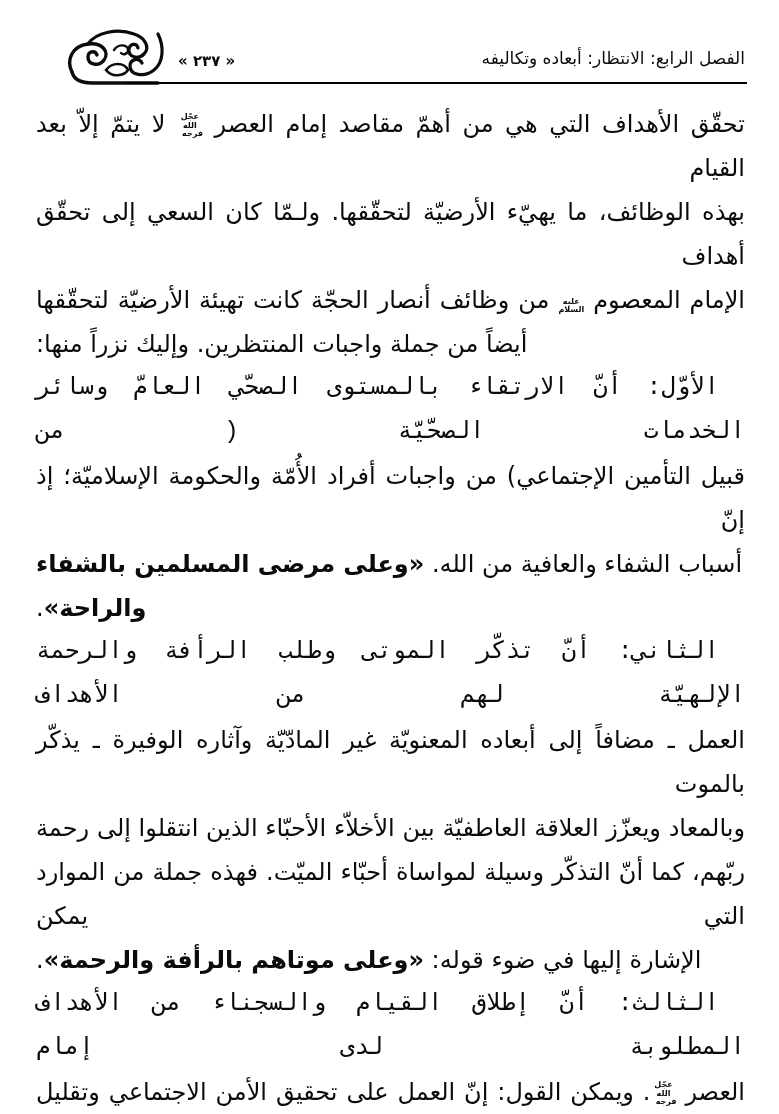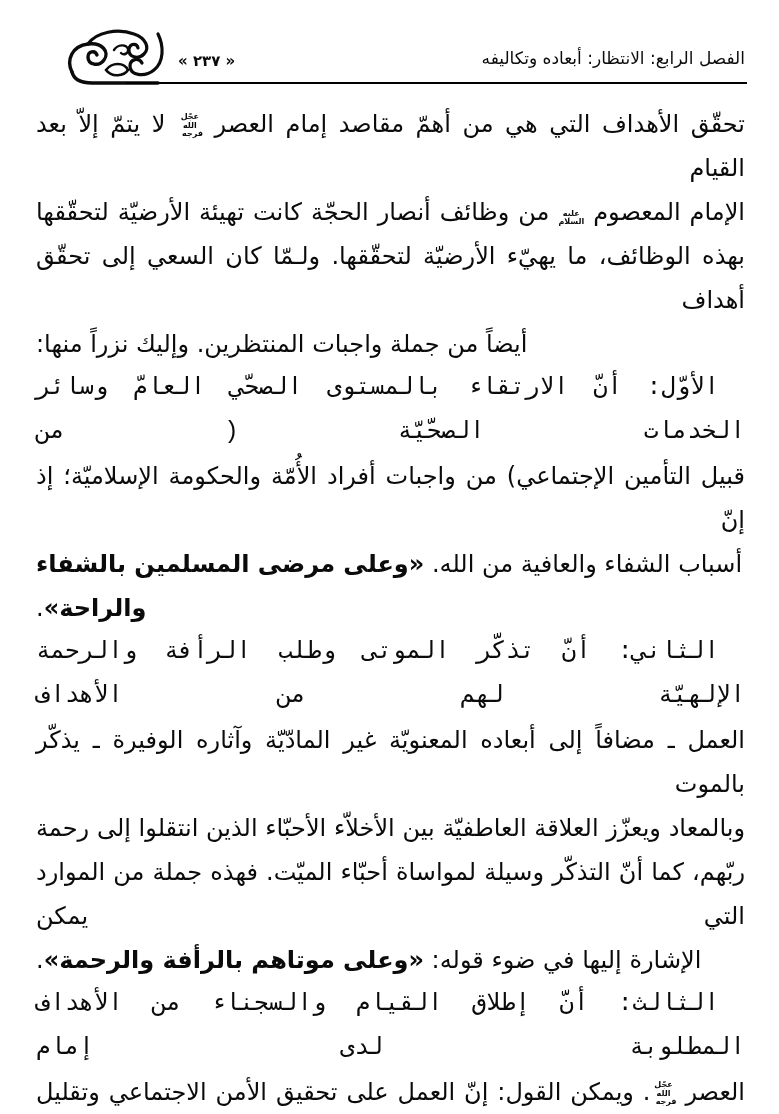--- a/index.html
+++ b/index.html
@@ -69,22 +69,22 @@
       <path d="M44 44 C50 36 62 36 66 44 C62 50 50 52 44 44 Z" stroke-width="2.6"></path>
       <path d="M10 46 C12 54 20 57 30 57 L96 57" stroke-width="3.4"></path>
       <path d="M52 24 C56 18 64 18 66 23 C67 27 62 30 59 27" stroke-width="2.4"></path>
     </svg>
   </span>
 
   <div class="header-rule"></div>
 
   <div class="body-text">
       <div class="line justify"><span class="seg-normal">تحقّق الأهداف التي هي من أهمّ مقاصد إمام العصر </span><span class="seg-seal">عجّل الله فرجه</span><span class="seg-normal"> لا يتمّ إلاّ بعد القيام</span></div>
+      <div class="line justify"><span class="seg-normal">بهذه الوظائف، ما يهيّء الأرضيّة لتحقّقها. ولـمّا كان السعي إلى تحقّق أهداف</span></div>
       <div class="line justify"><span class="seg-normal">الإمام المعصوم </span><span class="seg-seal">عليه السلام</span><span class="seg-normal"> من وظائف أنصار الحجّة كانت تهيئة الأرضيّة لتحقّقها</span></div>
-      <div class="line justify"><span class="seg-normal">بهذه الوظائف، ما يهيّء الأرضيّة لتحقّقها. ولـمّا كان السعي إلى تحقّق أهداف</span></div>
       <div class="line right"><span class="seg-normal">أيضاً من جملة واجبات المنتظرين. وإليك نزراً منها:</span></div>
       <div class="line justify indent"><span class="seg-normal">الأوّل: أنّ الارتقاء بالمستوى الصحّي العامّ وسائر الخدمات الصحّيّة ( من</span></div>
       <div class="line justify"><span class="seg-normal">قبيل التأمين الإجتماعي) من واجبات أفراد الأُمّة والحكومة الإسلاميّة؛ إذ إنّ</span></div>
       <div class="line right"><span class="seg-normal">أسباب الشفاء والعافية من الله. </span><span class="seg-bold">«وعلى مرضى المسلمين بالشفاء والراحة»</span><span class="seg-normal">.</span></div>
       <div class="line justify indent"><span class="seg-normal">الثاني: أنّ تذكّر الموتى وطلب الرأفة والرحمة الإلهيّة لهم من الأهداف</span></div>
       <div class="line justify"><span class="seg-normal">العمل ـ مضافاً إلى أبعاده المعنويّة غير المادّيّة وآثاره الوفيرة ـ يذكّر بالموت</span></div>
       <div class="line justify"><span class="seg-normal">وبالمعاد ويعزّز العلاقة العاطفيّة بين الأخلاّء الأحبّاء الذين انتقلوا إلى رحمة</span></div>
       <div class="line justify"><span class="seg-normal">ربّهم، كما أنّ التذكّر وسيلة لمواساة أحبّاء الميّت. فهذه جملة من الموارد التي يمكن</span></div>
       <div class="line right"><span class="seg-normal">الإشارة إليها في ضوء قوله: </span><span class="seg-bold">«وعلى موتاهم بالرأفة والرحمة»</span><span class="seg-normal">.</span></div>
       <div class="line justify indent"><span class="seg-normal">الثالث: أنّ إطلاق القيام والسجناء من الأهداف المطلوبة لدى إمام</span></div>

